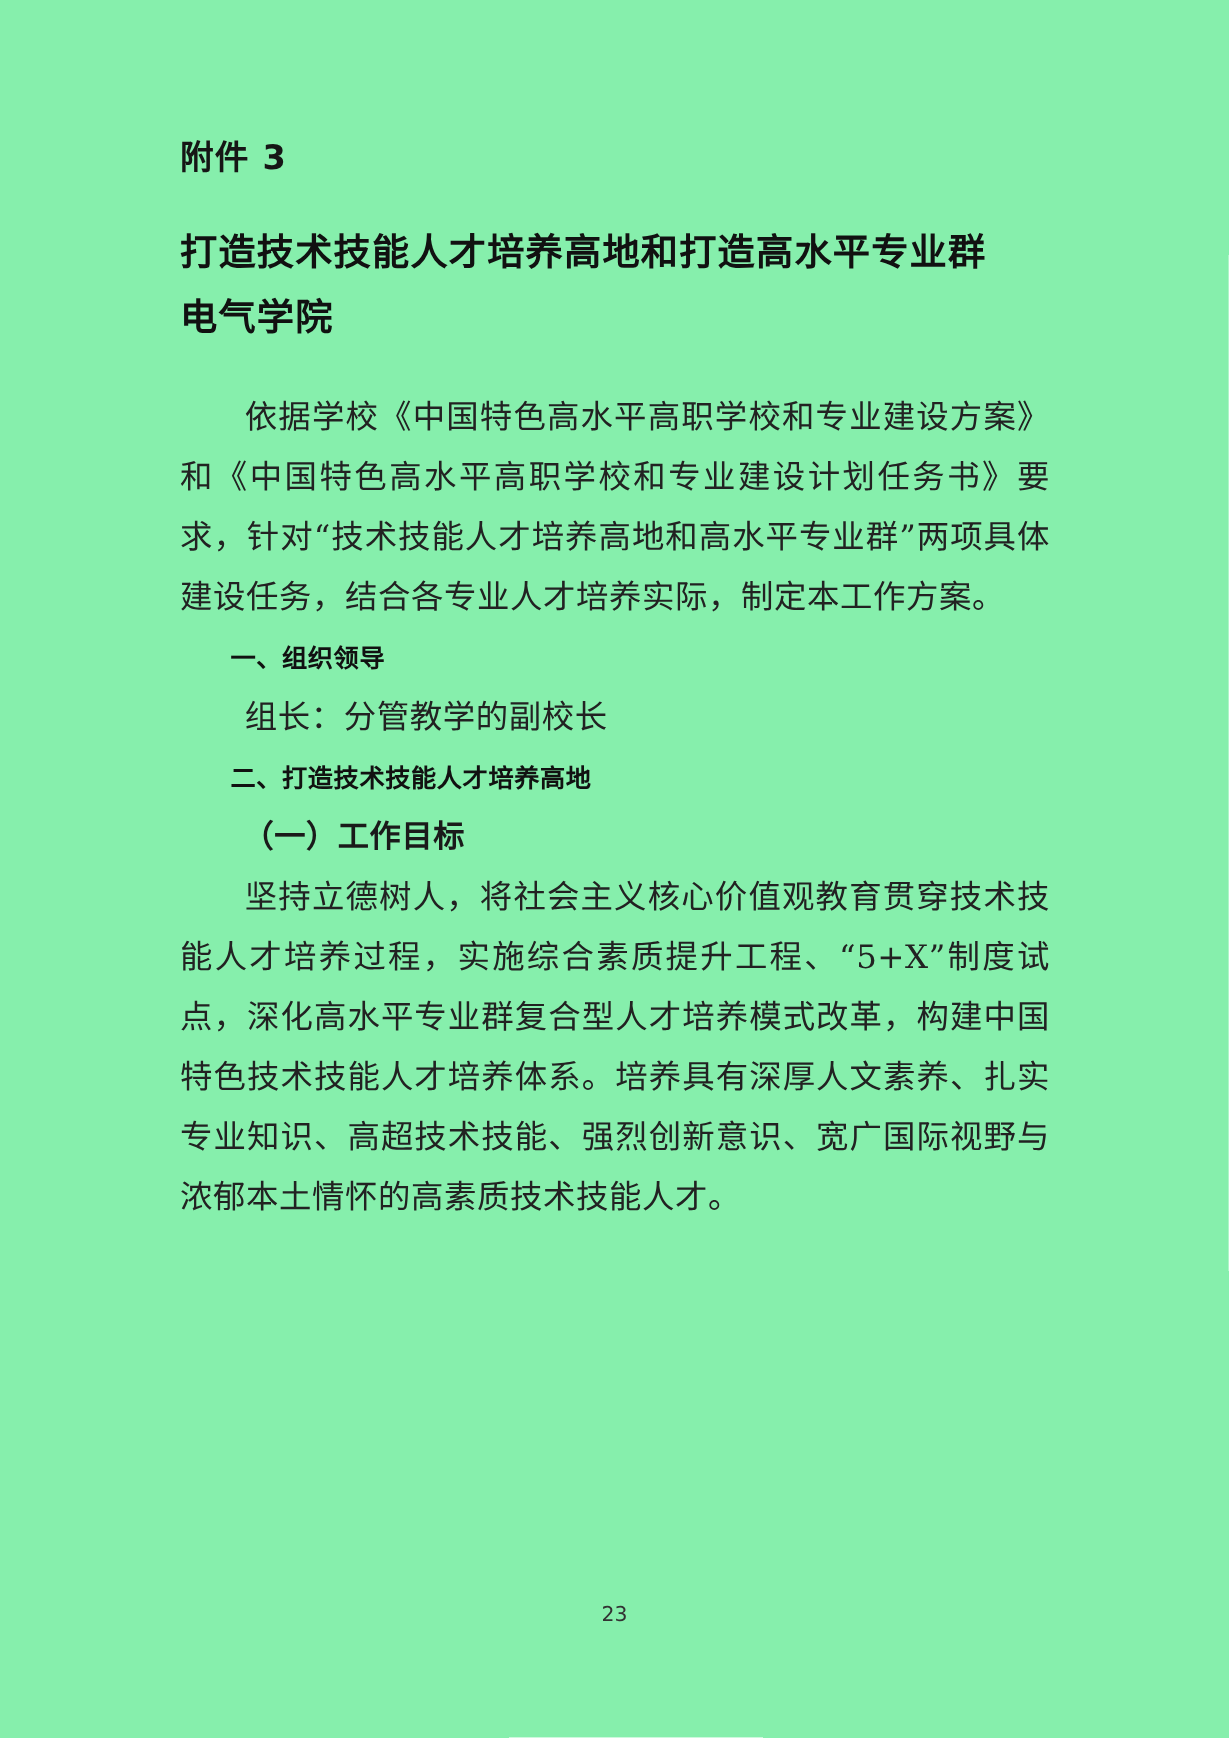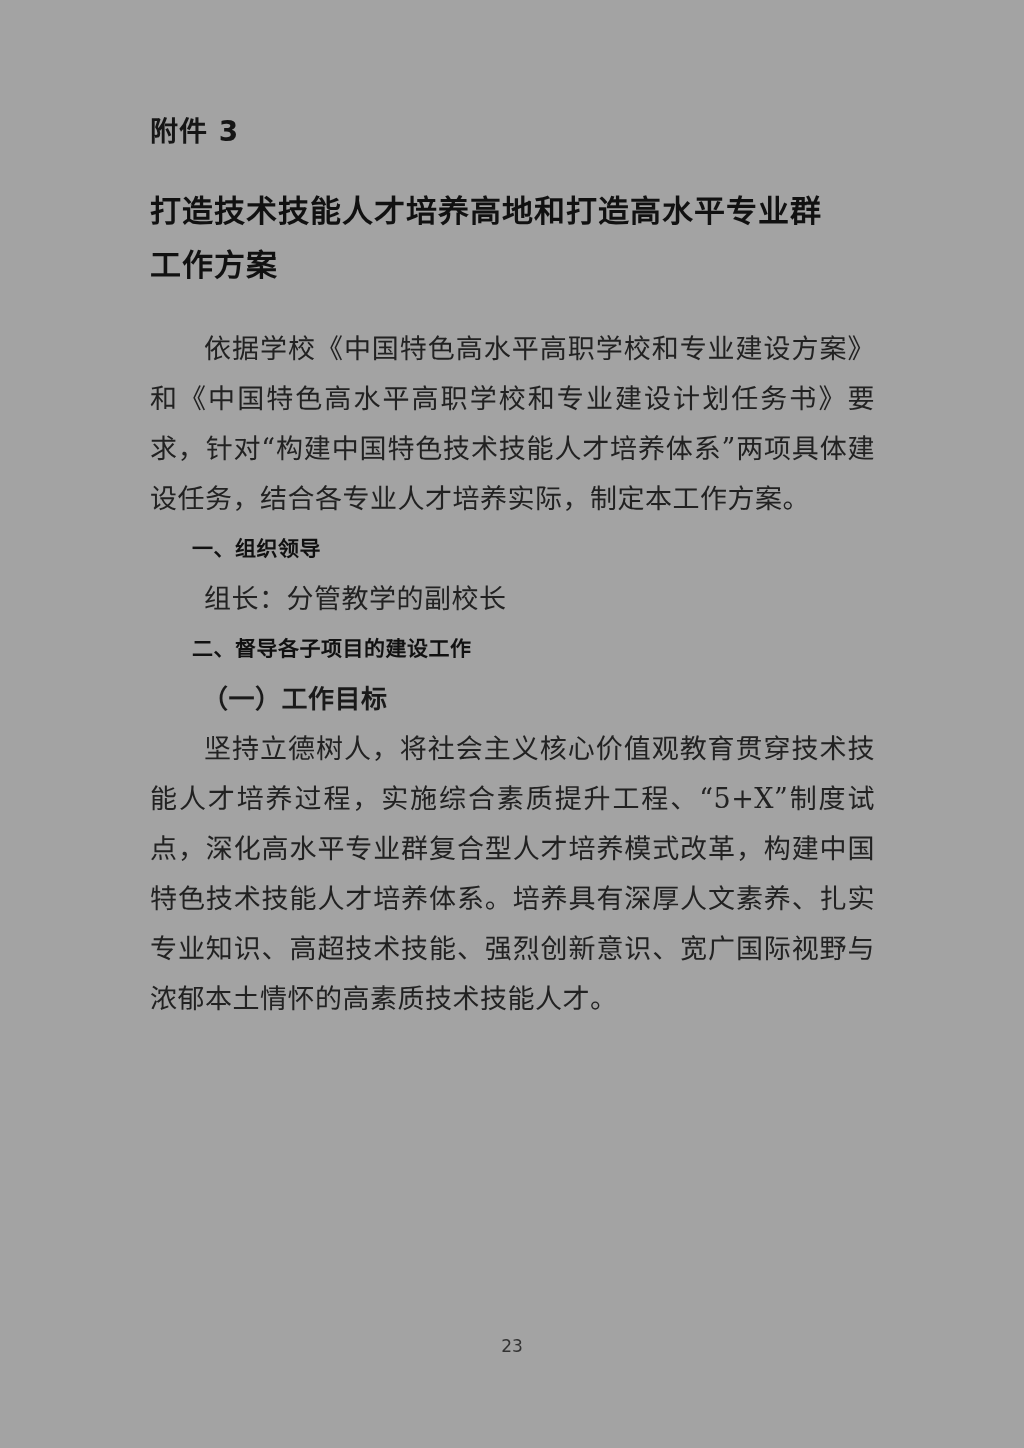--- a/index.html
+++ b/index.html
@@ -5,21 +5,21 @@
   html, body {
     margin: 0;
     padding: 0;
     background: #ffffff;
   }
   .page {
     position: relative;
     width: 1024px;
     height: 1448px;
     margin: 0 auto;
-    background: #a3a3a3;
+    background: #86efac;
     color: #1c1c1c;
     overflow: hidden;
     box-sizing: border-box;
   }
   .page-inner {
     padding: 112px 149px 0 150px;
     box-sizing: border-box;
   }
   .attachment-label {
     font-family: "DejaVu Sans", "Liberation Sans", sans-serif;
@@ -62,21 +62,21 @@
   }
   .section-heading {
     font-family: "DejaVu Sans", "Liberation Sans", sans-serif;
     font-weight: bold;
     font-size: 21px;
     line-height: 50px;
     color: #111111;
     text-align: left;
   }
   .sub-heading {
-    font-family: Liberation Sans, sans-serif;
+    font-family: Liberation Mono, monospace;
     font-weight: bold;
     font-size: 26px;
     line-height: 50px;
     color: #1a1a1a;
     text-align: left;
   }
   .page-number {
     position: absolute;
     left: 0;
     right: 0;
@@ -90,28 +90,28 @@
 </head>
 <body>
 
 <div class="page">
   <div class="page-inner">
 
     <div class="attachment-label">附件 3</div>
 
     <div class="doc-title">
       <div class="title-line">打造技术技能人才培养高地和打造高水平专业群</div>
-      <div class="title-line">工作方案</div>
+      <div class="title-line">电气学院</div>
     </div>
 
     <div class="doc-body">
-      <p class="para">依据学校《中国特色高水平高职学校和专业建设方案》和《中国特色高水平高职学校和专业建设计划任务书》要求，针对“构建中国特色技术技能人才培养体系”两项具体建设任务，结合各专业人才培养实际，制定本工作方案。</p>
+      <p class="para">依据学校《中国特色高水平高职学校和专业建设方案》和《中国特色高水平高职学校和专业建设计划任务书》要求，针对“技术技能人才培养高地和高水平专业群”两项具体建设任务，结合各专业人才培养实际，制定本工作方案。</p>
       <h2 class="section-heading">一、组织领导</h2>
       <p class="para">组长：分管教学的副校长</p>
-      <h2 class="section-heading">二、督导各子项目的建设工作</h2>
+      <h2 class="section-heading">二、打造技术技能人才培养高地</h2>
       <h3 class="sub-heading">（一）工作目标</h3>
       <p class="para">坚持立德树人，将社会主义核心价值观教育贯穿技术技能人才培养过程，实施综合素质提升工程、“5+X”制度试点，深化高水平专业群复合型人才培养模式改革，构建中国特色技术技能人才培养体系。培养具有深厚人文素养、扎实专业知识、高超技术技能、强烈创新意识、宽广国际视野与浓郁本土情怀的高素质技术技能人才。</p>
     </div>
 
   </div>
 
   <div class="page-number">23</div>
 </div>
 
 </body></html>

